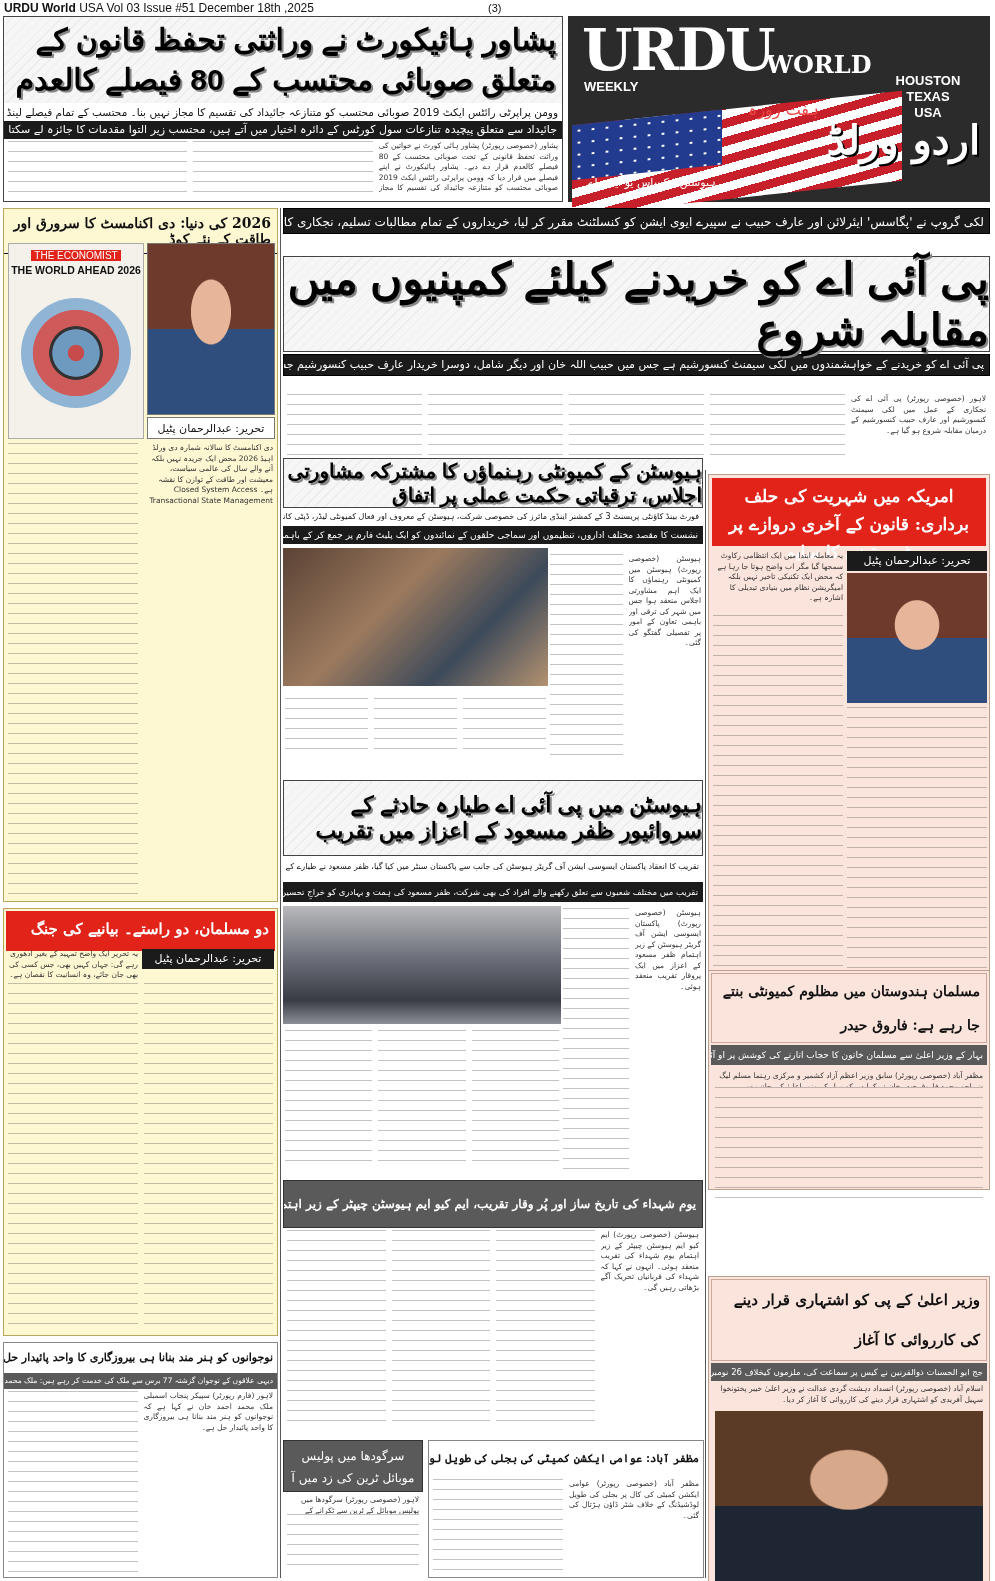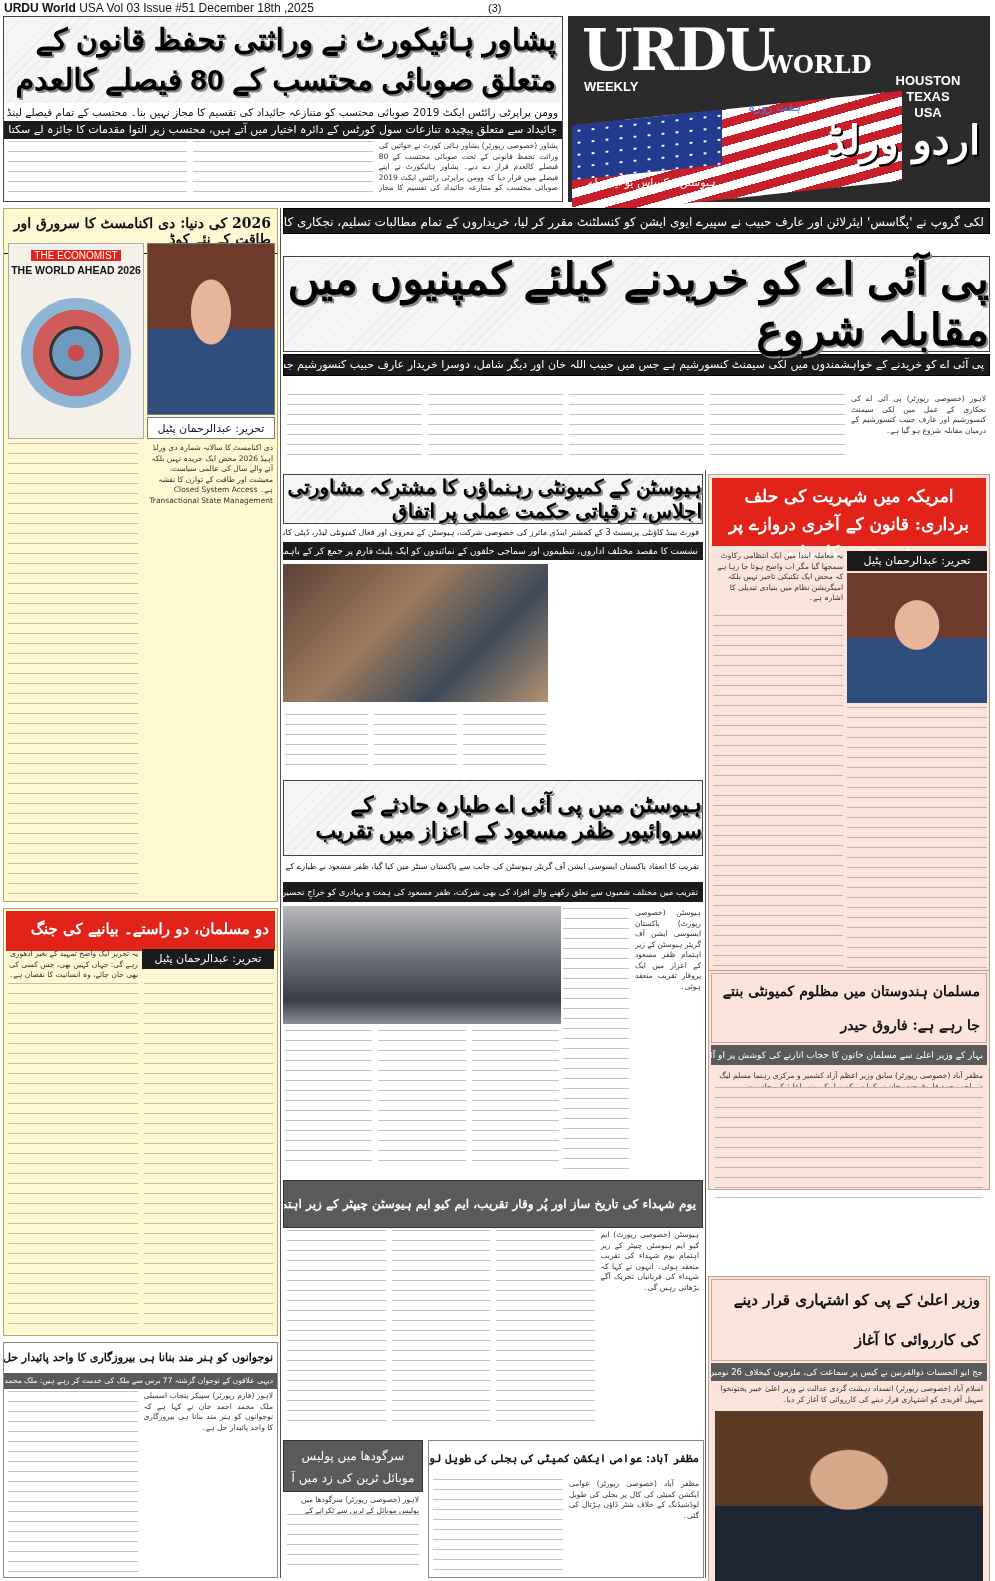--- a/index.html
+++ b/index.html
@@ -55,21 +55,21 @@
   <div class="abs" style="left:198px;top:34px;font-family:'DejaVu Serif',serif;font-size:24px;font-weight:bold">WORLD</div>
   <div class="abs" style="left:16px;top:63px;font-family:'Liberation Sans',sans-serif;font-weight:bold;font-size:13px">WEEKLY</div>
   <div class="abs" style="left:305px;top:57px;width:110px;text-align:center;font-family:'Liberation Sans',sans-serif;font-weight:bold;font-size:13px;line-height:16px">
     <div>HOUSTON TEXAS</div>
     <div>USA</div>
   </div>
   <div class="abs flag" style="left:4px;top:92px;width:330px;height:90px;transform:skewY(-6deg)">
     <div class="canton" style="width:150px;height:55px"></div>
   </div>
   <div class="abs rtl" style="right:10px;top:100px;font-family:'DejaVu Serif',serif;font-size:40px;font-weight:bold;color:#fff;text-shadow:2px 2px 0 #000">اردو ورلڈ</div>
-  <div class="abs rtl" style="left:180px;top:84px;font-size:12px;color:#3b82f6">ہفت روزہ</div>
+  <div class="abs rtl" style="left:180px;top:84px;font-size:16px;color:#ef4444">ہفت روزہ</div>
   <div class="abs rtl" style="left:20px;top:160px;font-size:11px;color:#fff">ہیوسٹن ٹیکساس یو ایس اے</div>
 </div>
 
 <div class="abs yellowbox" style="left:3px;top:208px;width:275px;height:694px">
   <div class="rtl" style="font-family:'DejaVu Serif',serif;font-weight:bold;font-size:14px;padding:6px;border-bottom:1px solid #0f172a">2026 کی دنیا: دی اکنامسٹ کا سرورق اور طاقت کے نئے کوڈ</div>
   <div class="abs economist" style="left:4px;top:34px;width:136px;height:196px;border:1px solid #aaa">
     <div style="background:#e2231a;color:#fff;font-family:'Liberation Sans',sans-serif;font-size:10px;text-align:center;width:90px;margin:6px auto 0">THE ECONOMIST</div>
     <div style="font-family:'Liberation Sans',sans-serif;font-weight:bold;font-size:10.5px;text-align:center;margin-top:3px">THE WORLD AHEAD 2026</div>
     <div style="width:110px;height:110px;border-radius:50%;margin:22px auto 0;background:radial-gradient(circle,#c74b4b 0 10%,#6e9ac0 11% 30%,#333 31% 34%,#cf5a5a 35% 55%,#8fb4d4 56% 80%,transparent 81%)"></div>
   </div>
@@ -87,25 +87,29 @@
   <div class="blackbar rtl" style="font-size:11px;line-height:20px;margin-top:2px;border:1px solid #000">پی آئی اے کو خریدنے کے خواہشمندوں میں لکی سیمنٹ کنسورشیم ہے جس میں حبیب اللہ خان اور دیگر شامل، دوسرا خریدار عارف حبیب کنسورشیم جس میں فاطمہ فرٹیلائزر اور دیگر شامل ہیں</div>
 </div>
 <div class="abs textcols" style="left:283px;top:392px;width:707px;height:74px">
   <div class="col">لاہور (خصوصی رپورٹر) پی آئی اے کی نجکاری کے عمل میں لکی سیمنٹ کنسورشیم اور عارف حبیب کنسورشیم کے درمیان مقابلہ شروع ہو گیا ہے۔</div>
   <div class="col filler"></div>
   <div class="col filler"></div>
   <div class="col filler"></div>
   <div class="col filler"></div>
 </div>
 
-<div class="abs" style="left:283px;top:474px;width:420px;height:300px">
+<div class="abs" style="left:283px;top:458px;width:420px;height:300px">
   <div class="banner-headline rtl" style="height:50px;font-size:20px;border:1px solid #444">ہیوسٹن کے کمیونٹی رہنماؤں کا مشترکہ مشاورتی اجلاس، ترقیاتی حکمت عملی پر اتفاق</div>
   <div class="subline rtl" style="font-size:8px;line-height:18px">فورٹ بینڈ کاؤنٹی پریسنٹ 3 کے کمشنر اینڈی مائرز کی خصوصی شرکت، ہیوسٹن کے معروف اور فعال کمیونٹی لیڈر، ڈپٹی کانسٹیبل مظہر صدیقی کی آمد نے مجلس میں نئی فکری جہت اور مثبت ماحول پیدا کیا</div>
   <div class="blackbar rtl" style="font-size:9px">نشست کا مقصد مختلف اداروں، تنظیموں اور سماجی حلقوں کے نمائندوں کو ایک پلیٹ فارم پر جمع کر کے باہمی رابطہ کاری اور عملی نوعیت کے مکالمے کو فروغ دینا تھا</div>
   <div class="photo" style="height:138px;margin-top:4px;width:265px"></div>
+  <div class="abs textcols" style="left:265px;top:96px;width:155px;height:204px;padding:0 2px">
+    <div class="col">ہیوسٹن (خصوصی رپورٹ) ہیوسٹن میں کمیونٹی رہنماؤں کا ایک اہم مشاورتی اجلاس منعقد ہوا جس میں شہر کی ترقی اور باہمی تعاون کے امور پر تفصیلی گفتگو کی گئی۔</div>
+    <div class="col filler"></div>
+  </div>
   <div class="abs textcols" style="left:0;top:240px;width:265px;height:60px;padding:0 2px">
     <div class="col filler"></div>
     <div class="col filler"></div>
     <div class="col filler"></div>
   </div>
 </div>
 
 <div class="abs pinkbox" style="left:708px;top:474px;width:282px;height:548px">
   <div class="redhead rtl" style="margin:3px;padding:4px 8px;font-size:17px;line-height:28px;text-align:center;height:68px">امریکہ میں شہریت کی حلف برداری: قانون کے آخری دروازے پر غیر یقینی کا سایہ</div>
   <div class="abs byline rtl" style="left:138px;top:76px;width:140px">تحریر: عبدالرحمان پٹیل</div>

